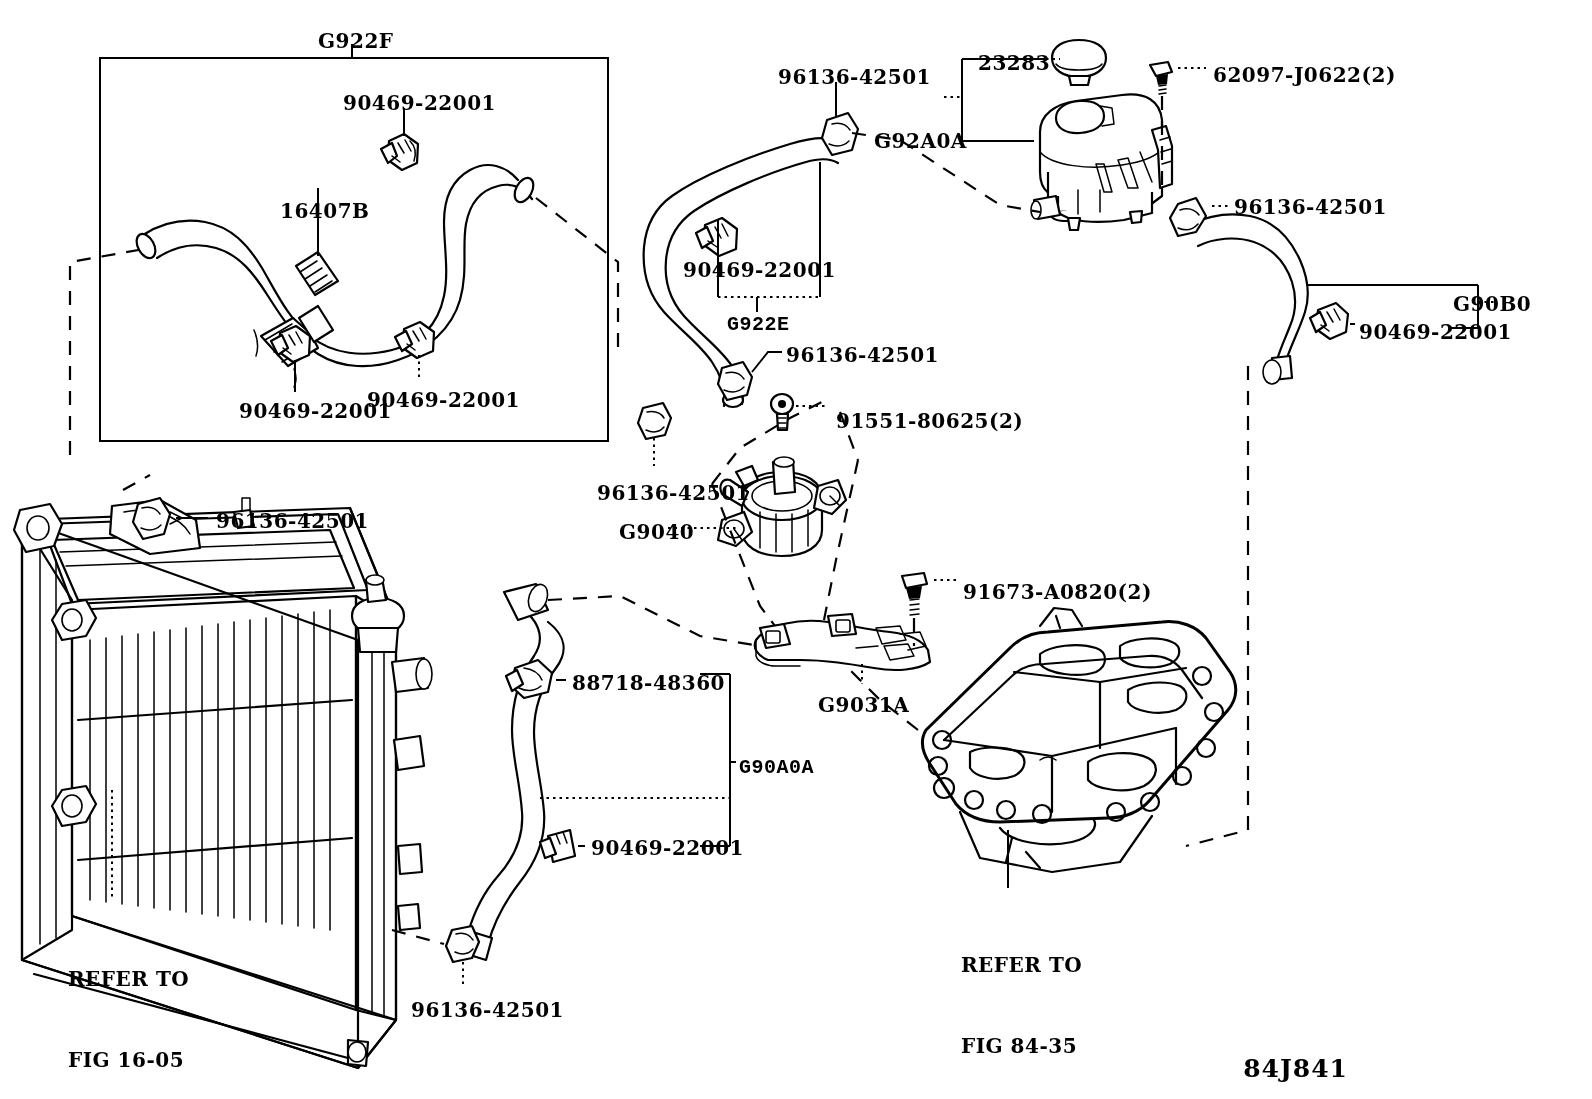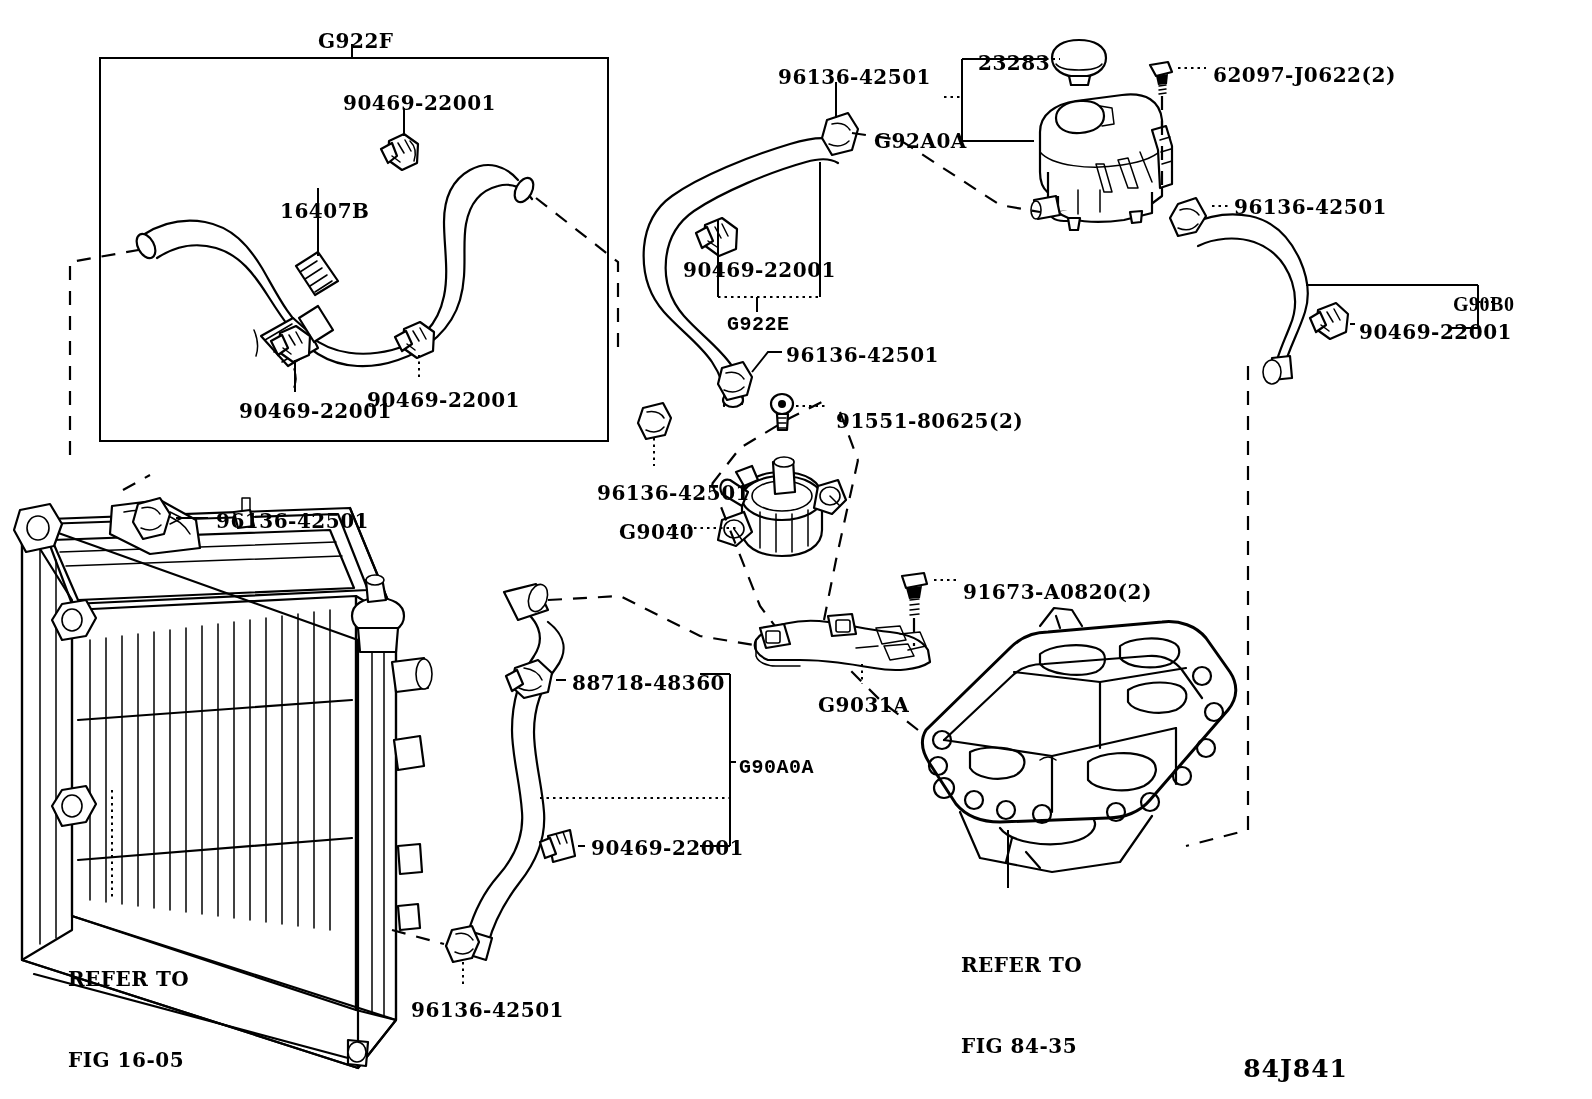--- a/index.html
+++ b/index.html
@@ -545,21 +545,21 @@
   <div class="lbl" style="left:367px; top:387px;">90469-22001</div>
 
   <div class="lbl" style="left:778px; top:64px;">96136-42501</div>
   <div class="lbl" style="left:874px; top:88px;margin-top:40px;">G92A0A</div>
   <div class="lbl" style="left:978px; top:50px;">23283</div>
   <div class="lbl" style="left:1213px; top:62px;">62097-J0622(2)</div>
   <div class="lbl" style="left:1234px; top:194px;">96136-42501</div>
 
   <div class="lbl" style="left:683px; top:257px;">90469-22001</div>
   <div class="lbl" style="left:727px; top:312px;font-family:Liberation Mono, monospace;">G922E</div>
-  <div class="lbl" style="left:1453px; top:291px;font-family:Liberation Serif, serif;">G90B0</div>
+  <div class="lbl" style="left:1453px; top:291px;">G90B0</div>
   <div class="lbl" style="left:1359px; top:319px;">90469-22001</div>
   <div class="lbl" style="left:786px; top:342px;">96136-42501</div>
 
   <div class="lbl" style="left:836px; top:408px;">91551-80625(2)</div>
   <div class="lbl" style="left:597px; top:480px;">96136-42501</div>
   <div class="lbl" style="left:619px; top:519px;">G9040</div>
   <div class="lbl" style="left:216px; top:508px;">96136-42501</div>
   <div class="lbl" style="left:963px; top:579px;">91673-A0820(2)</div>
 
   <div class="lbl" style="left:572px; top:670px;">88718-48360</div>

